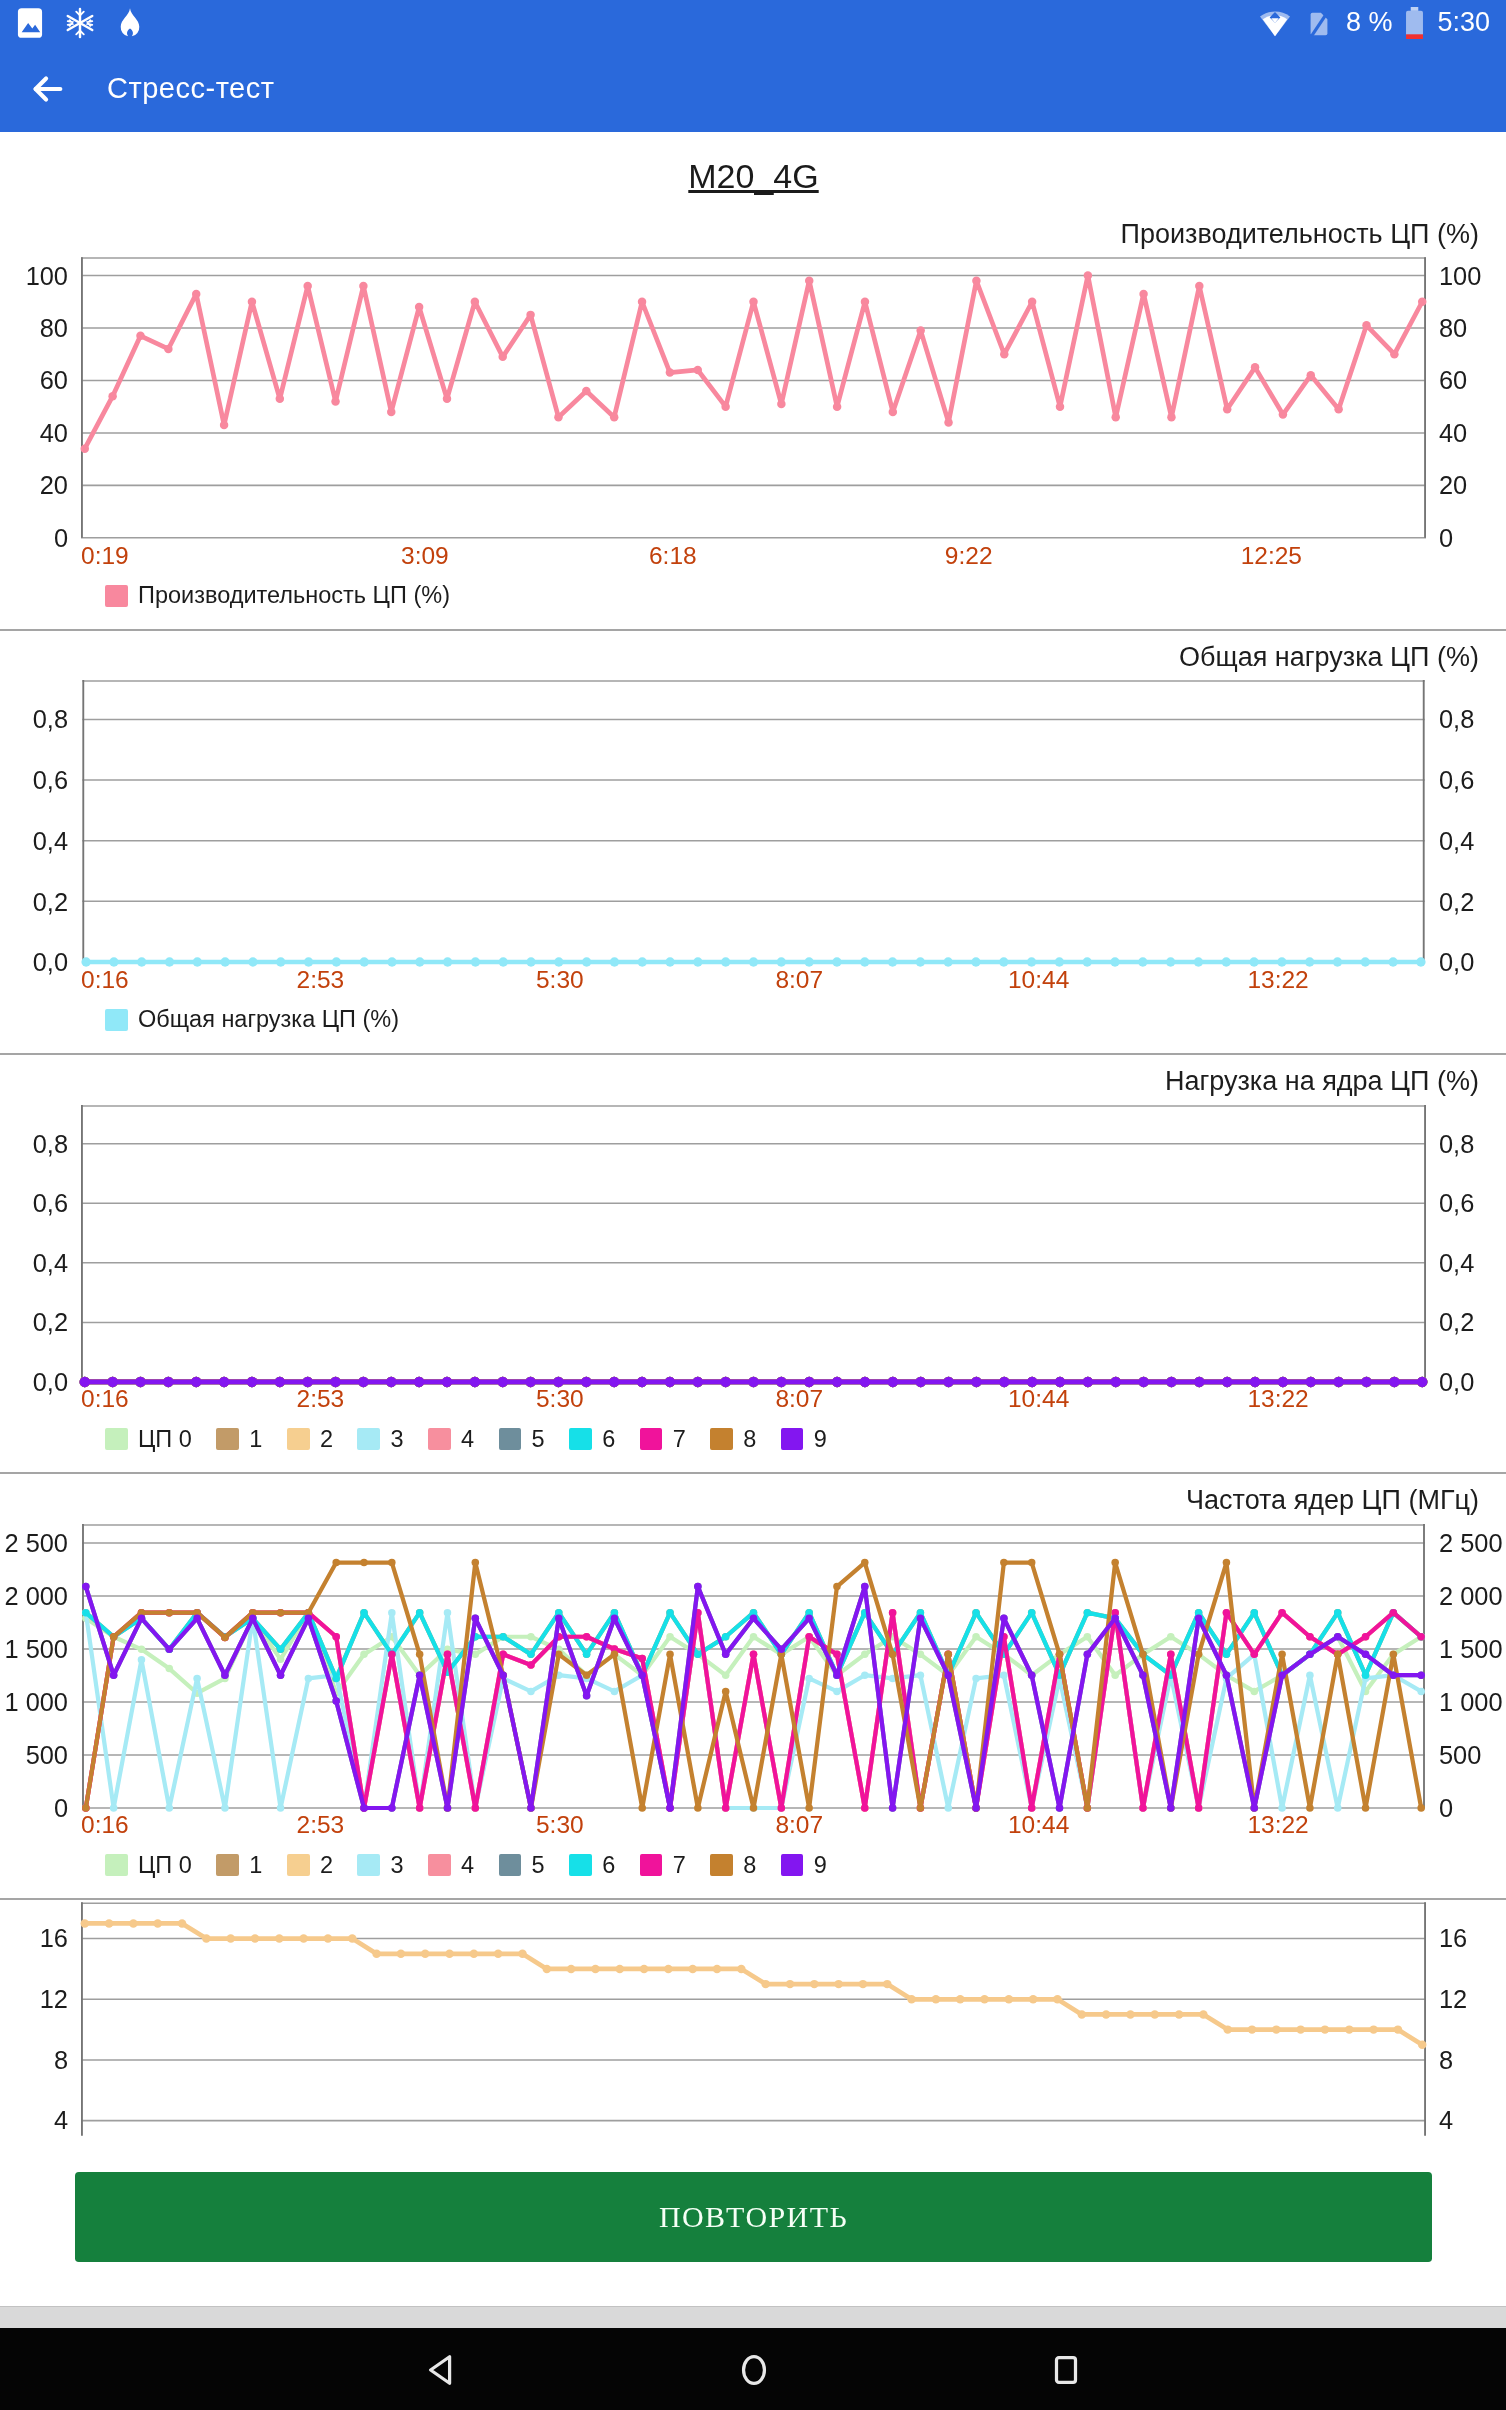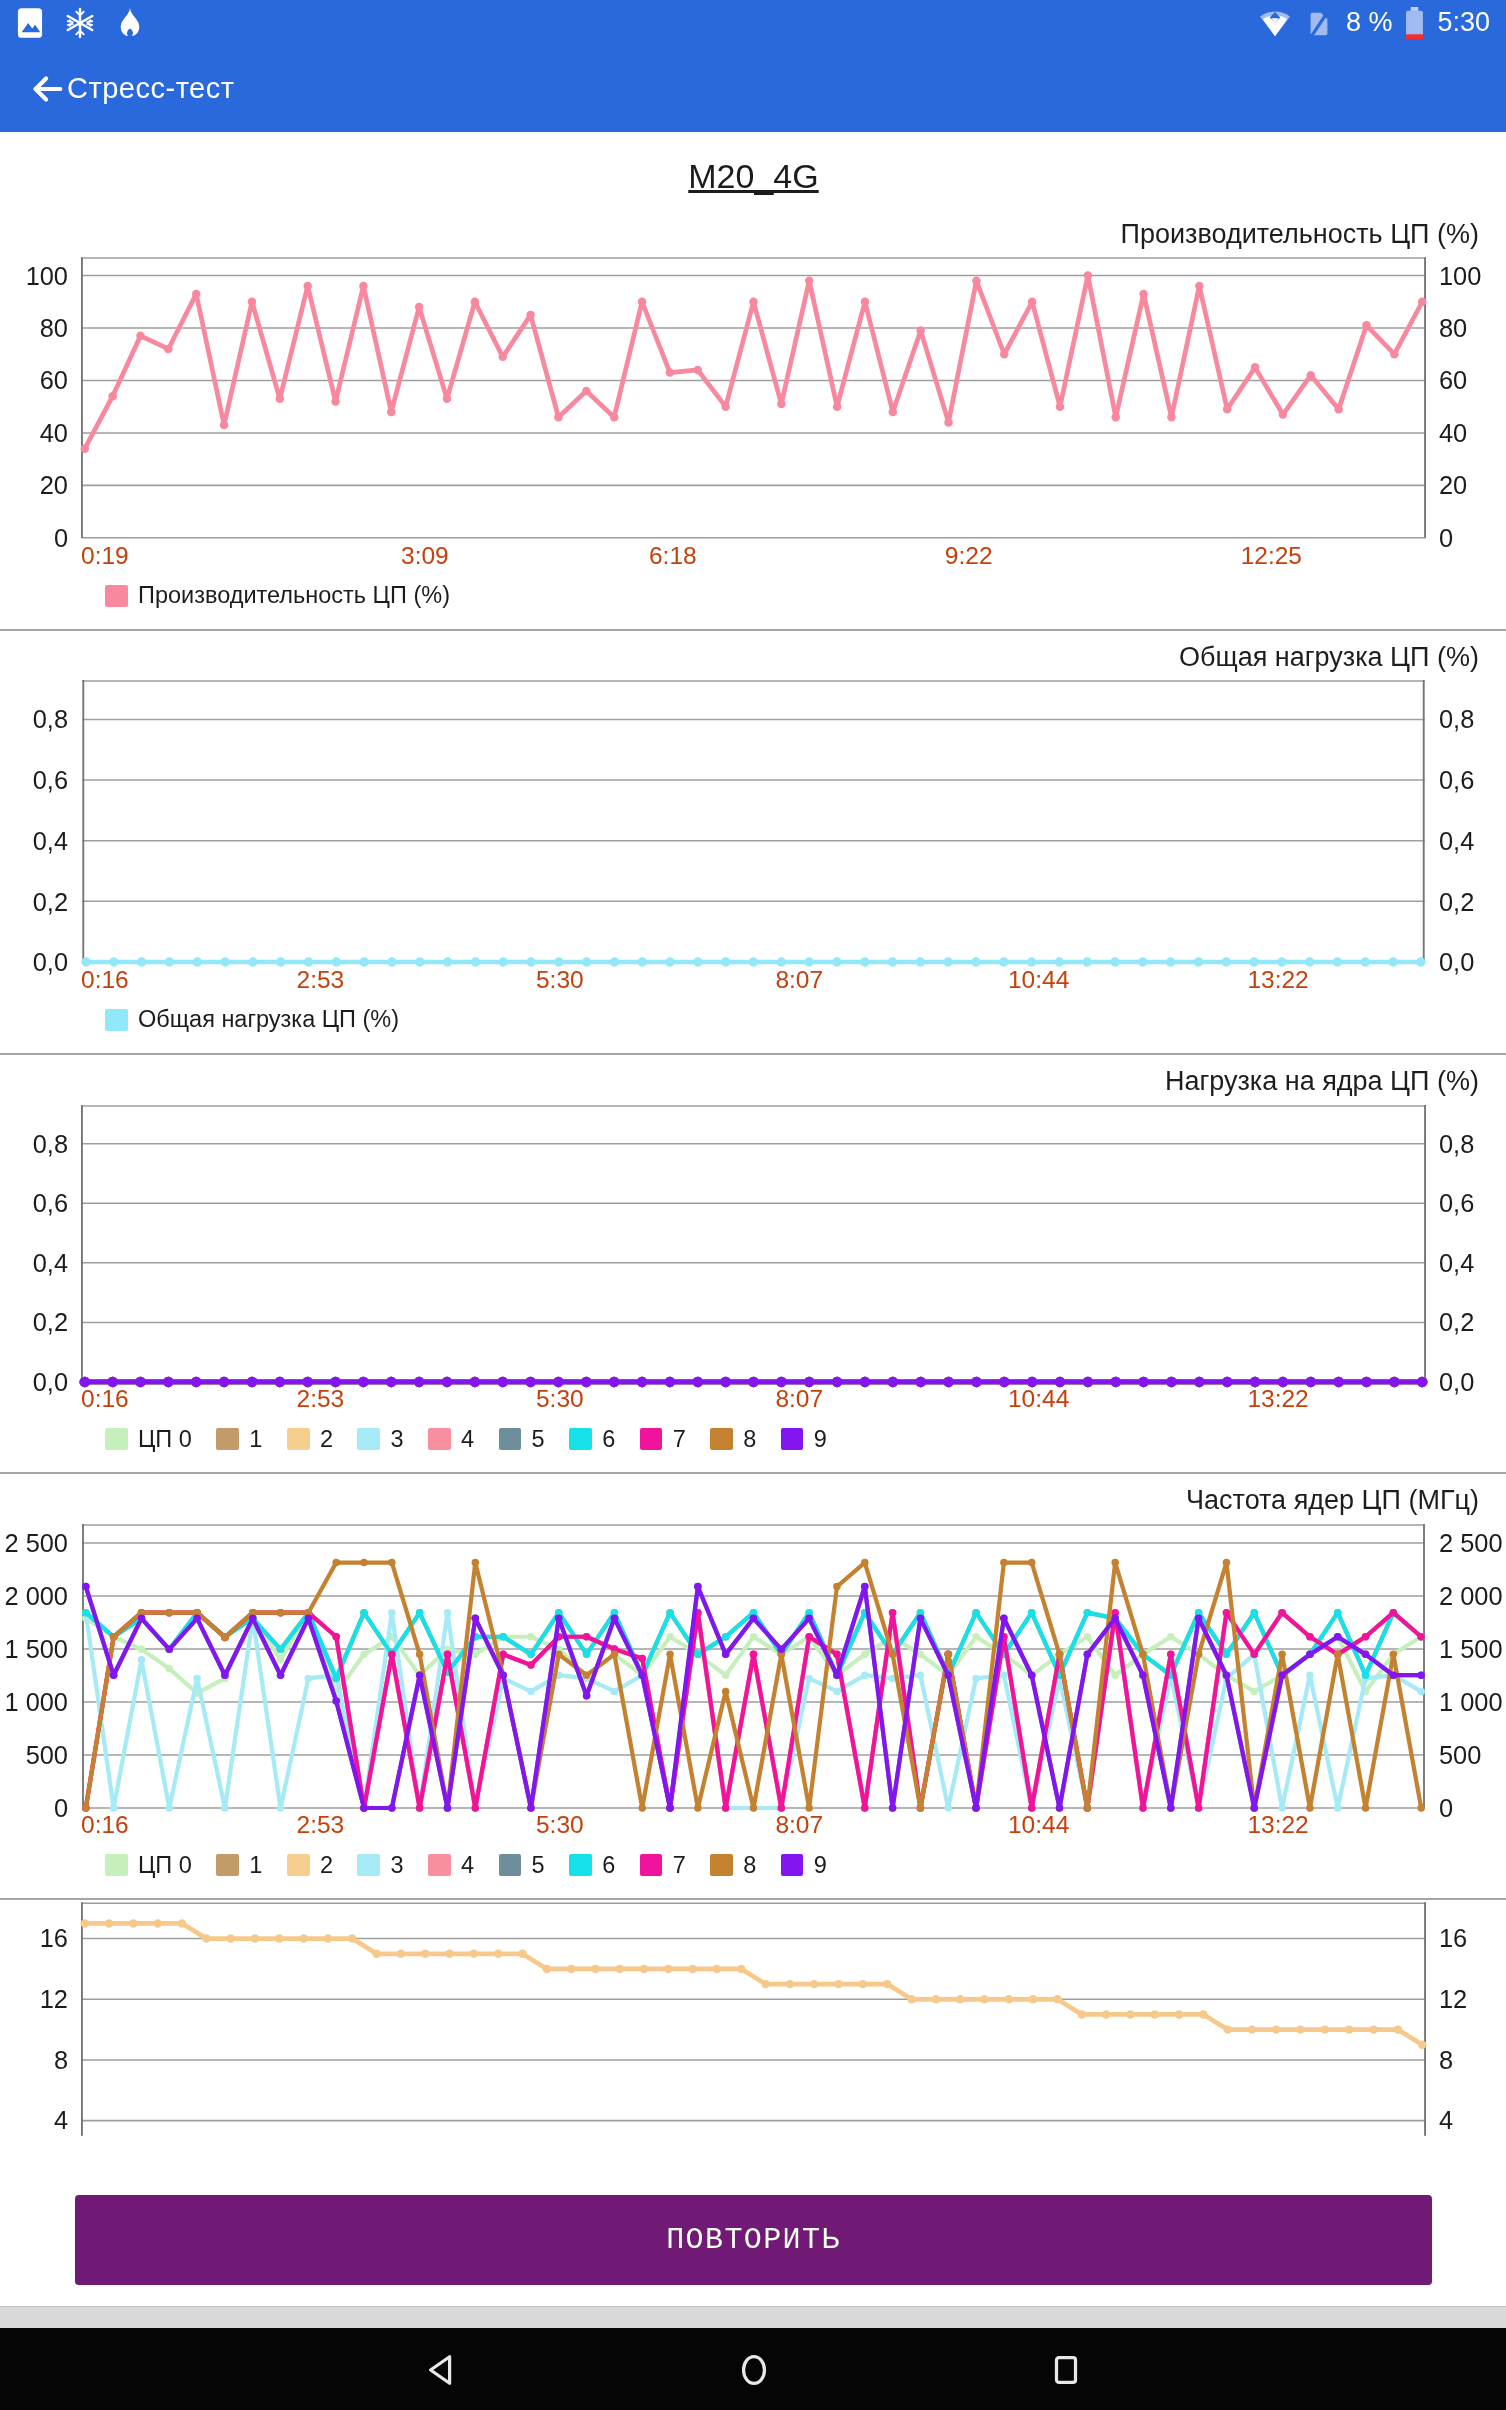--- a/index.html
+++ b/index.html
@@ -4,21 +4,21 @@
 <style>
   html,body{margin:0;padding:0;}
   body{width:1507px;height:2411px;font-family:"Liberation Sans",sans-serif;background:#fff;overflow:hidden;}
   .screen{display:flex;flex-direction:column;height:2411px;}
 
   
   #status-bar{height:45px;background:#2A69DB;display:flex;align-items:center;padding:0 17px;color:#fff;}
   #status-bar .left{display:flex;align-items:center;gap:21px;}
   #status-bar .right{margin-left:auto;display:flex;align-items:center;gap:13px;font-size:27px;}
   #status-bar svg{display:block;}
-  #app-bar{height:87px;background:#2A69DB;display:flex;align-items:center;padding:0 26px;}
+  #app-bar{height:87px;background:#2A69DB;display:flex;align-items:center;padding:0 26px;gap:40px;}
   #app-bar .back{width:41px;height:41px;display:flex;align-items:center;justify-content:center;cursor:pointer;}
   #app-bar .title{color:#fff;font-size:29px;font-weight:500;letter-spacing:0.5px;}
 
   
   main{flex:1;background:#fff;overflow:hidden;}
   .device-title{padding-top:24.5px;text-align:center;font-size:34px;color:#1b1b1b;height:53px;text-decoration:underline;}
   .chart-block{padding:0 0 11.3px 0;}
   .chart-title{text-align:right;padding:9.4px 28px 7.5px 0;font-size:27px;color:#1d1d1d;}
   .chart-row{display:flex;align-items:stretch;}
   .ycol{width:81px;position:relative;flex:0 0 81px;}
@@ -30,22 +30,22 @@
   .xrow .spacer{flex:0 0 81px;}
   .xlabels{flex:1;position:relative;height:34px;}
   .xlab{position:absolute;top:3.8px;font-size:24.5px;color:#c2410c;white-space:nowrap;}
   .legend{display:flex;align-items:center;flex-wrap:wrap;margin:7.5px 0 0 105px;gap:24.5px;min-height:32px;}
   .legend-item{display:flex;align-items:center;gap:10.4px;font-size:23.5px;color:#1c1c1c;}
   .legend-item .swatch{width:22.6px;height:22.6px;border-radius:1.9px;display:inline-block;}
   .section-divider{height:1.9px;background:#A5A5A5;margin:5.6px 0 1.9px 0;}
 
   
   .btn-row{padding:24.5px 75px 0 75px;}
-  #repeat-btn{width:100%;height:90px;background:#701a75;color:#F6FFF6;border:none;border-radius:3.8px;
-    font-size:30px;font-family:Liberation Mono, monospace;letter-spacing:1.4px;font-weight:400;cursor:pointer;margin-top:23px;}
+  #repeat-btn{width:100%;height:90px;background:#15803d;color:#F6FFF6;border:none;border-radius:3.8px;
+    font-size:30px;font-family:Liberation Serif, serif;letter-spacing:1.4px;font-weight:400;cursor:pointer;}
 
   
   .gray-strip{height:21px;background:#D9D9D9;border-top:0.9px solid #c2c2c2;}
   #nav-bar{height:83px;background:#050505;display:flex;align-items:center;justify-content:center;gap:269px;}
   #nav-bar .nav-icon{width:43px;height:43px;display:flex;align-items:center;justify-content:center;cursor:pointer;}
 </style>
 </head>
 <body>
 
 <div class="screen">

